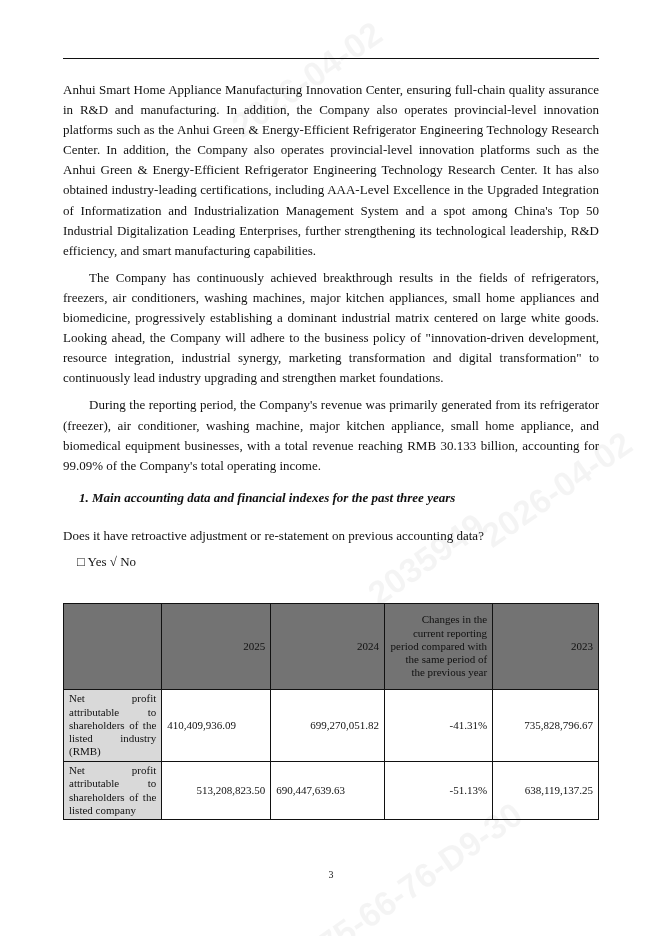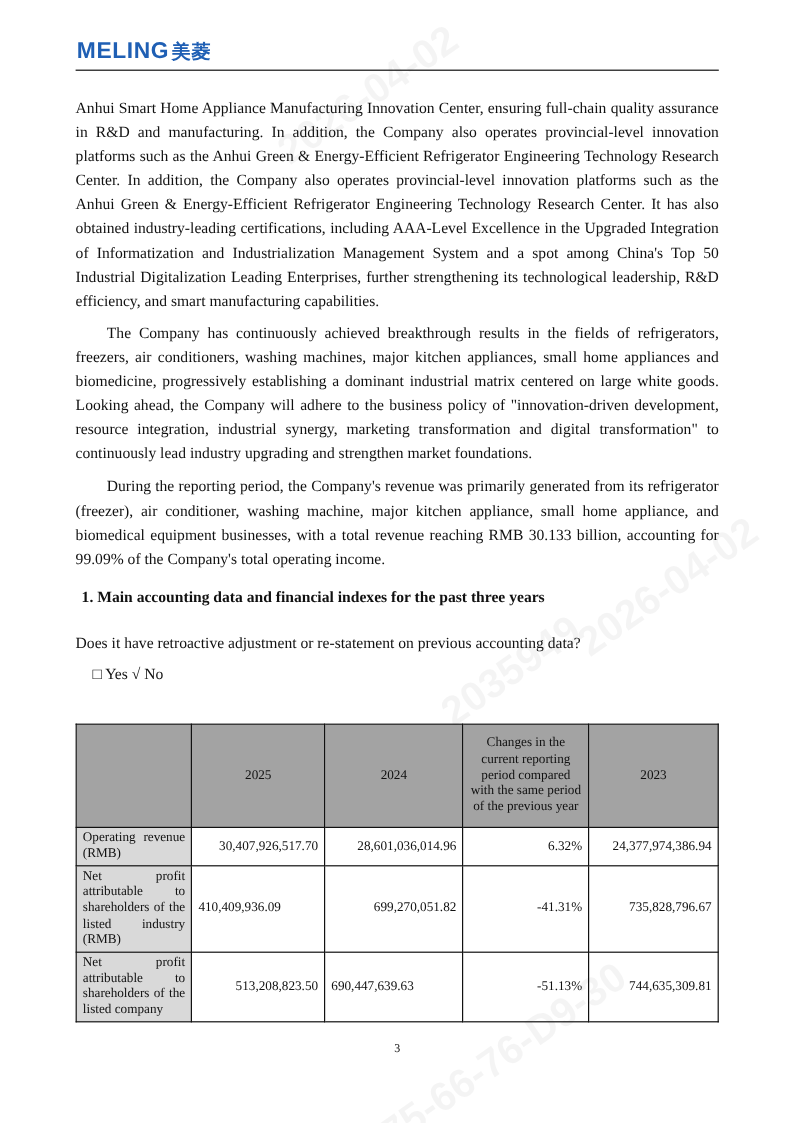--- a/index.html
+++ b/index.html
@@ -10,44 +10,41 @@
   .header { position: absolute; left: 63px; top: 30px; width: 536px; height: 28px; border-bottom: 1px solid #111; }
   .logo { position: absolute; left: 1px; top: 2px; font-family: "Liberation Sans", sans-serif; font-weight: bold;
           font-size: 19px; color: #1f5fb4; letter-spacing: 0.5px; }
   .logo .cn { font-size: 16px; margin-left: 2px; }
   .header-title { position: absolute; right: 0; bottom: 3px; font-size: 10.3px; color: #222; }
   .content { position: absolute; left: 63px; top: 80px; width: 536px; font-size: 13px; line-height: 20.1px; }
   .para { margin: 0; text-align: justify; }
   .para.indent { text-indent: 26px; }
   .para + .para { margin-top: 7px; }
   .h3 { font-weight: bold; margin: 16px 0 0 0; }
-  .h4 { font-weight: bold; margin: 12px 0 0 5px; }
+  .h4 { font-weight: bold; margin: 12px 0 0 16px; font-style: italic; }
   .q { margin: 18px 0 0 0; }
   .opt { margin: 6px 0 0 14px; }
   table { position: absolute; left: 63px; top: 603px; width: 536px; border-collapse: collapse; font-size: 11px; line-height: 13.3px; }
   td, th { border: 1px solid #111; padding: 2px 5px; font-weight: normal; }
-  th { background: #a3a3a3; text-align: center; }
+  th { background: #737373; text-align: right; }
   td.label { background: #d9d9d9; text-align: justify; text-align-last: left; width: 96px; }
   td.num { text-align: right; }
   td.num.c { text-align: left; }
   .col1 { width: 106px; } .col2 { width: 112px; } .col3 { width: 112px; } .col4 { width: 102px; }
   .pagenum { position: absolute; top: 869px; left: 0; width: 662px; text-align: center; font-size: 10px; }
 </style>
 </head>
 <body>
 
 <div class="watermark" style="left:220px; top:60px;">2026-04-02</div>
 <div class="watermark" style="left:470px; top:470px;">2026-04-02</div>
 <div class="watermark" style="left:360px; top:540px;">2035949</div>
 <div class="watermark" style="left:300px; top:860px;">75-66-76-D9-30</div>
 
 <div class="header">
-  <div class="logo">
-    <span>MELING</span><span class="cn">美菱</span>
-  </div>
 </div>
 
 <div class="content">
   <p class="para">Anhui Smart Home Appliance Manufacturing Innovation Center, ensuring full-chain quality assurance in R&amp;D and manufacturing. In addition, the Company also operates provincial-level innovation platforms such as the Anhui Green &amp; Energy-Efficient Refrigerator Engineering Technology Research Center. In addition, the Company also operates provincial-level innovation platforms such as the Anhui Green &amp; Energy-Efficient Refrigerator Engineering Technology Research Center. It has also obtained industry-leading certifications, including AAA-Level Excellence in the Upgraded Integration of Informatization and Industrialization Management System and a spot among China's Top 50 Industrial Digitalization Leading Enterprises, further strengthening its technological leadership, R&amp;D efficiency, and smart manufacturing capabilities.</p>
   <p class="para indent">The Company has continuously achieved breakthrough results in the fields of refrigerators, freezers, air conditioners, washing machines, major kitchen appliances, small home appliances and biomedicine, progressively establishing a dominant industrial matrix centered on large white goods. Looking ahead, the Company will adhere to the business policy of "innovation-driven development, resource integration, industrial synergy, marketing transformation and digital transformation" to continuously lead industry upgrading and strengthen market foundations.</p>
   <p class="para indent">During the reporting period, the Company's revenue was primarily generated from its refrigerator (freezer), air conditioner, washing machine, major kitchen appliance, small home appliance, and biomedical equipment businesses, with a total revenue reaching RMB 30.133 billion, accounting for 99.09% of the Company's total operating income.</p>
   <p class="h4">1. Main accounting data and financial indexes for the past three years</p>
   <p class="q">Does it have retroactive adjustment or re-statement on previous accounting data?</p>
   <p class="opt">□ Yes √ No</p>
 </div>
@@ -56,37 +53,30 @@
   <thead>
     <tr style="height:86px;">
       <th class="col0"></th>
       <th class="col1">2025</th>
       <th class="col2">2024</th>
       <th class="col3">Changes in the current reporting period compared with the same period of the previous year</th>
       <th class="col4">2023</th>
     </tr>
   </thead>
   <tbody>
-    <tr style="height:30px;">
-      <td class="label">Operating revenue (RMB)</td>
-      <td class="num">30,407,926,517.70</td>
-      <td class="num">28,601,036,014.96</td>
-      <td class="num">6.32%</td>
-      <td class="num">24,377,974,386.94</td>
-    </tr>
     <tr style="height:72px;">
       <td class="label">Net profit attributable to shareholders of the listed industry (RMB)</td>
       <td class="num c">410,409,936.09</td>
       <td class="num">699,270,051.82</td>
       <td class="num">-41.31%</td>
       <td class="num">735,828,796.67</td>
     </tr>
     <tr style="height:54px;margin-left:11px;">
       <td class="label">Net profit attributable to shareholders of the listed company</td>
       <td class="num">513,208,823.50</td>
       <td class="num c">690,447,639.63</td>
       <td class="num">-51.13%</td>
-      <td class="num">744,635,309.81</td>
+      <td class="num">638,119,137.25</td>
     </tr>
   </tbody>
 </table>
 
 <div class="pagenum">3</div>
 
 </body></html>

